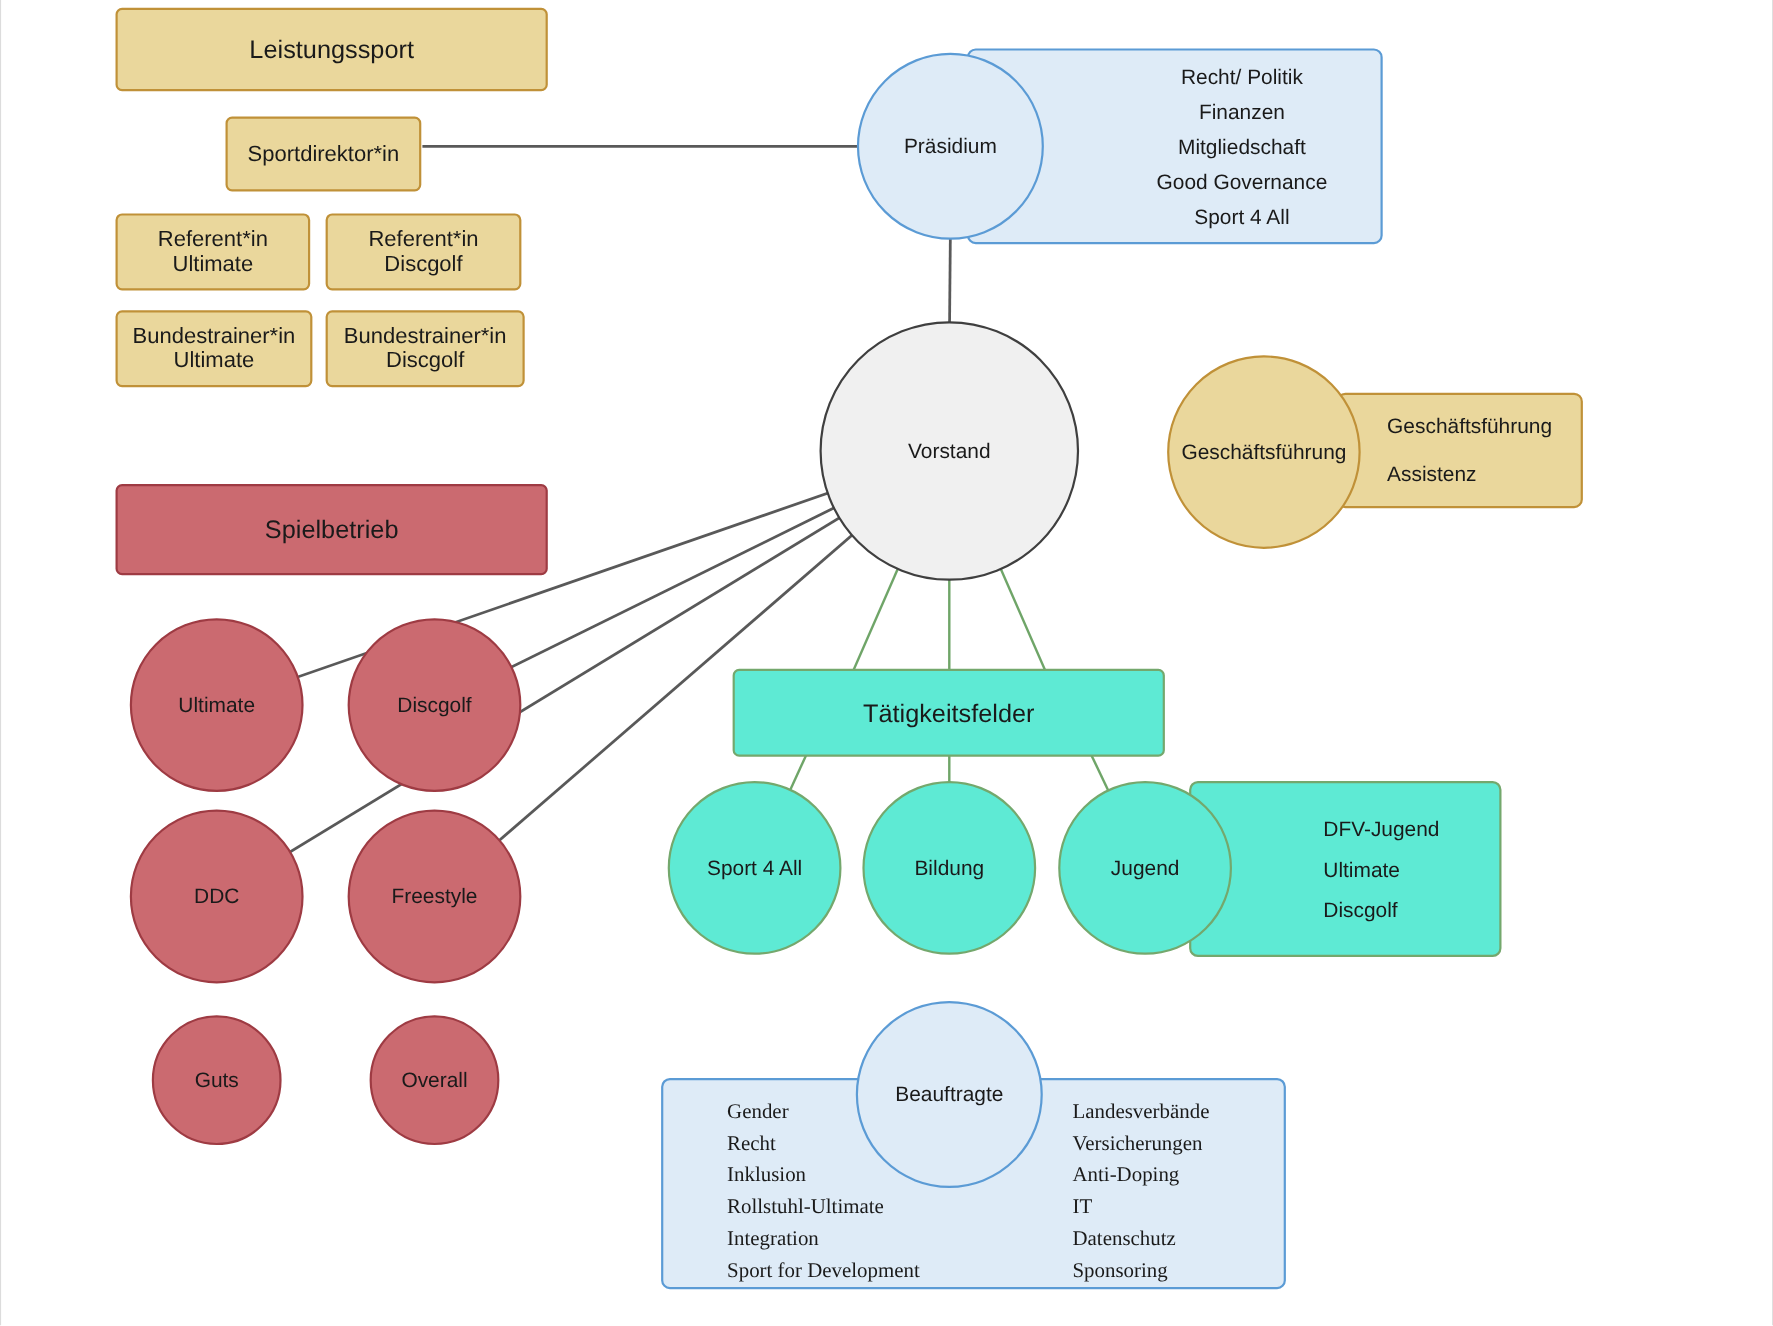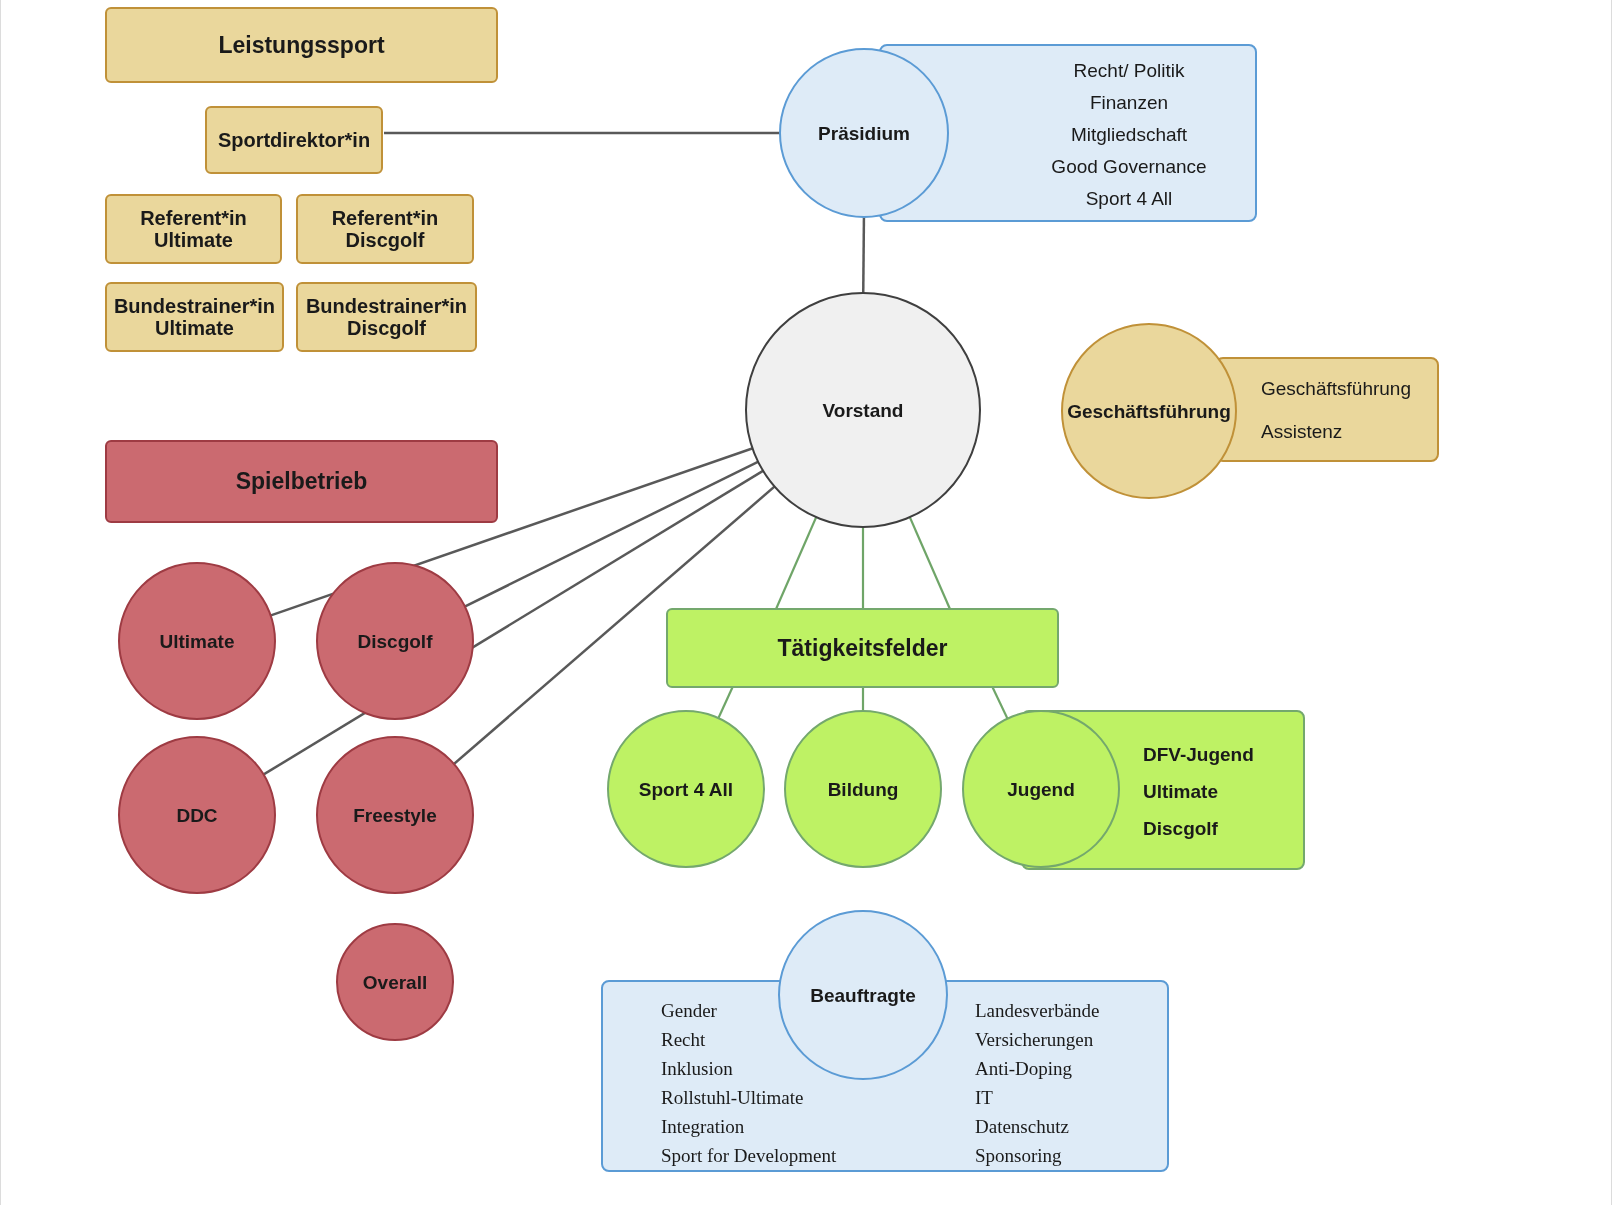--- a/index.html
+++ b/index.html
@@ -2,31 +2,31 @@
 <html><head>
 <meta charset="utf-8">
 <style>
   html,body{margin:0;padding:0;background:#ffffff;}
   #canvas{position:relative;width:1612px;height:1205px;background:#ffffff;
           font-family:"Liberation Sans",sans-serif;color:#1a1a1a;overflow:hidden;
           border-left:1px solid #dcdcdc;border-right:1px solid #dcdcdc;box-sizing:border-box;}
   #connectors{position:absolute;left:0;top:0;z-index:1;}
 
   .node{position:absolute;box-sizing:border-box;display:flex;flex-direction:column;
-        align-items:center;justify-content:center;text-align:center;font-weight:bold;}
+        align-items:center;justify-content:center;text-align:center;}
   .panel{position:absolute;box-sizing:border-box;border-radius:8px;z-index:2;}
   .circle{border-radius:50%;z-index:3;}
   .hdr{font-size:23px;border-radius:6px;z-index:2;}
   .small{font-size:20px;line-height:22px;border-radius:6px;z-index:2;}
   .clabel{font-size:19px;line-height:23px;padding:0 8px;}
 
   .tan{background:#EAD79C;border:2px solid #C09138;}
   .blue{background:#DEEBF7;border:2px solid #5B9BD5;}
   .red{background:#CB6A70;border:2px solid #9E3B43;}
-  .green{background:#bef264;border:2px solid #74A86D;}
+  .green{background:#5eead4;border:2px solid #74A86D;}
   .gray{background:#F0F0F0;border:2px solid #3F3F3F;}
 
   .li{font-size:19px;}
   .pr-list .li{line-height:32px;}
   .gf-list .li{line-height:43px;}
   .jg-list .li{line-height:37px;}
   .bf-col{position:absolute;text-align:left;}
   .bf-col .li{line-height:29px;}
 </style>
 </head>
@@ -108,29 +108,32 @@
   </div>
   <div class="node circle red clabel" style="left:315px;top:562px;width:158px;height:158px;">
     <span>Discgolf</span>
   </div>
   <div class="node circle red clabel" style="left:117px;top:736px;width:158px;height:158px;">
     <span>DDC</span>
   </div>
   <div class="node circle red clabel" style="left:315px;top:736px;width:158px;height:158px;">
     <span>Freestyle</span>
   </div>
+  <div class="node circle red clabel" style="left:137px;top:923px;width:118px;height:118px;">
+    <span>Guts</span>
+  </div>
   <div class="node circle red clabel" style="left:335px;top:923px;width:118px;height:118px;">
     <span>Overall</span>
   </div>
 
   <div class="node hdr green" style="left:665px;top:608px;width:393px;height:80px;">
     <span>Tätigkeitsfelder</span>
   </div>
 
-  <div class="panel green jg-list" style="left:1020px;top:710px;width:284px;height:160px;padding:24px 10px 0 120px;text-align:left;font-weight:bold;">
+  <div class="panel green jg-list" style="left:1080px;top:710px;width:284px;height:160px;padding:24px 10px 0 120px;text-align:left;">
     <div class="li">DFV-Jugend</div>
     <div class="li">Ultimate</div>
     <div class="li">Discgolf</div>
   </div>
 
   <div class="node circle green clabel" style="left:606px;top:710px;width:158px;height:158px;">
     <span>Sport 4 All</span>
   </div>
   <div class="node circle green clabel" style="left:783px;top:710px;width:158px;height:158px;">
     <span>Bildung</span>

